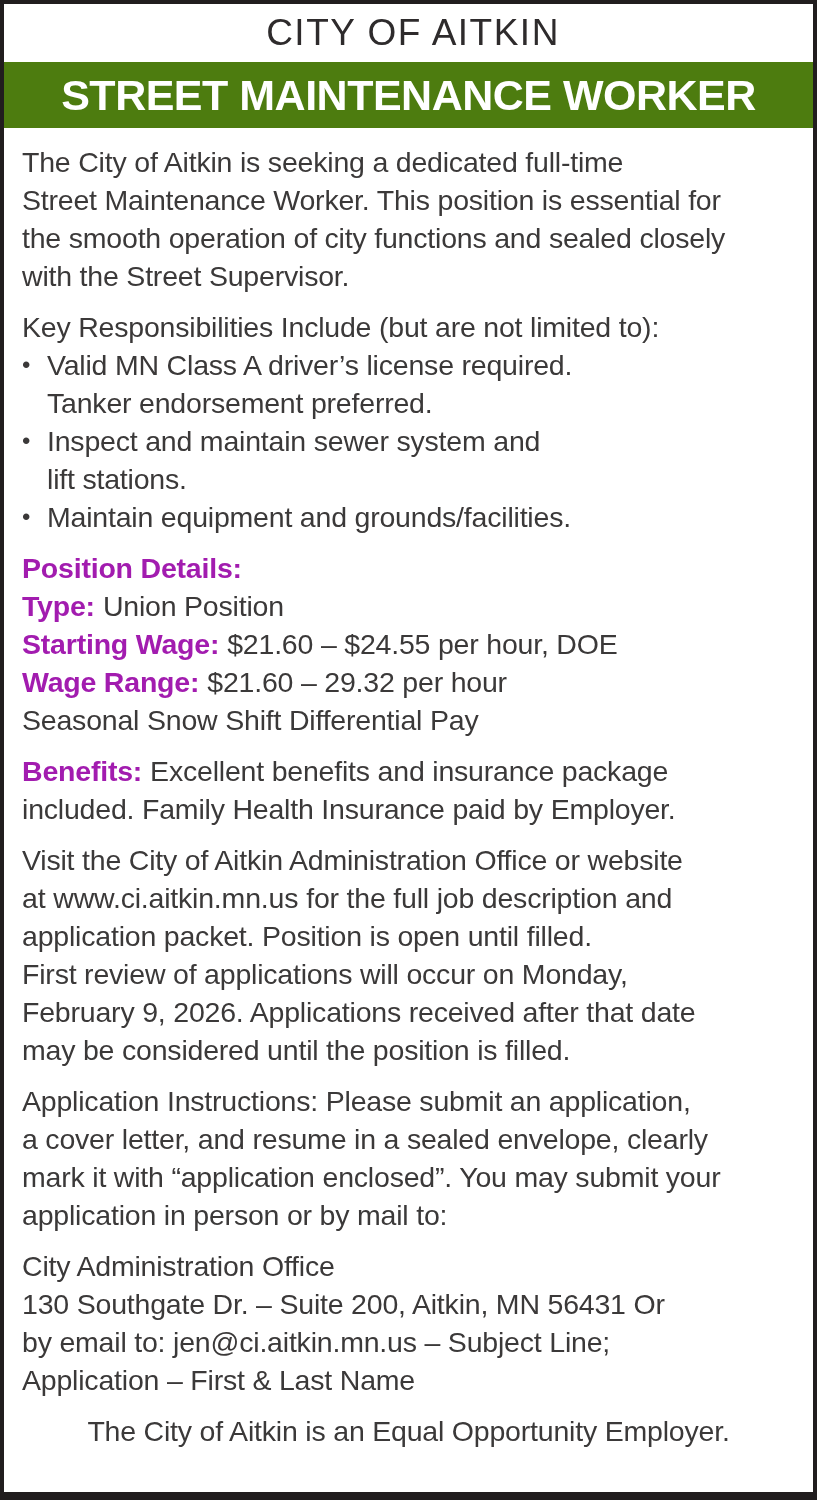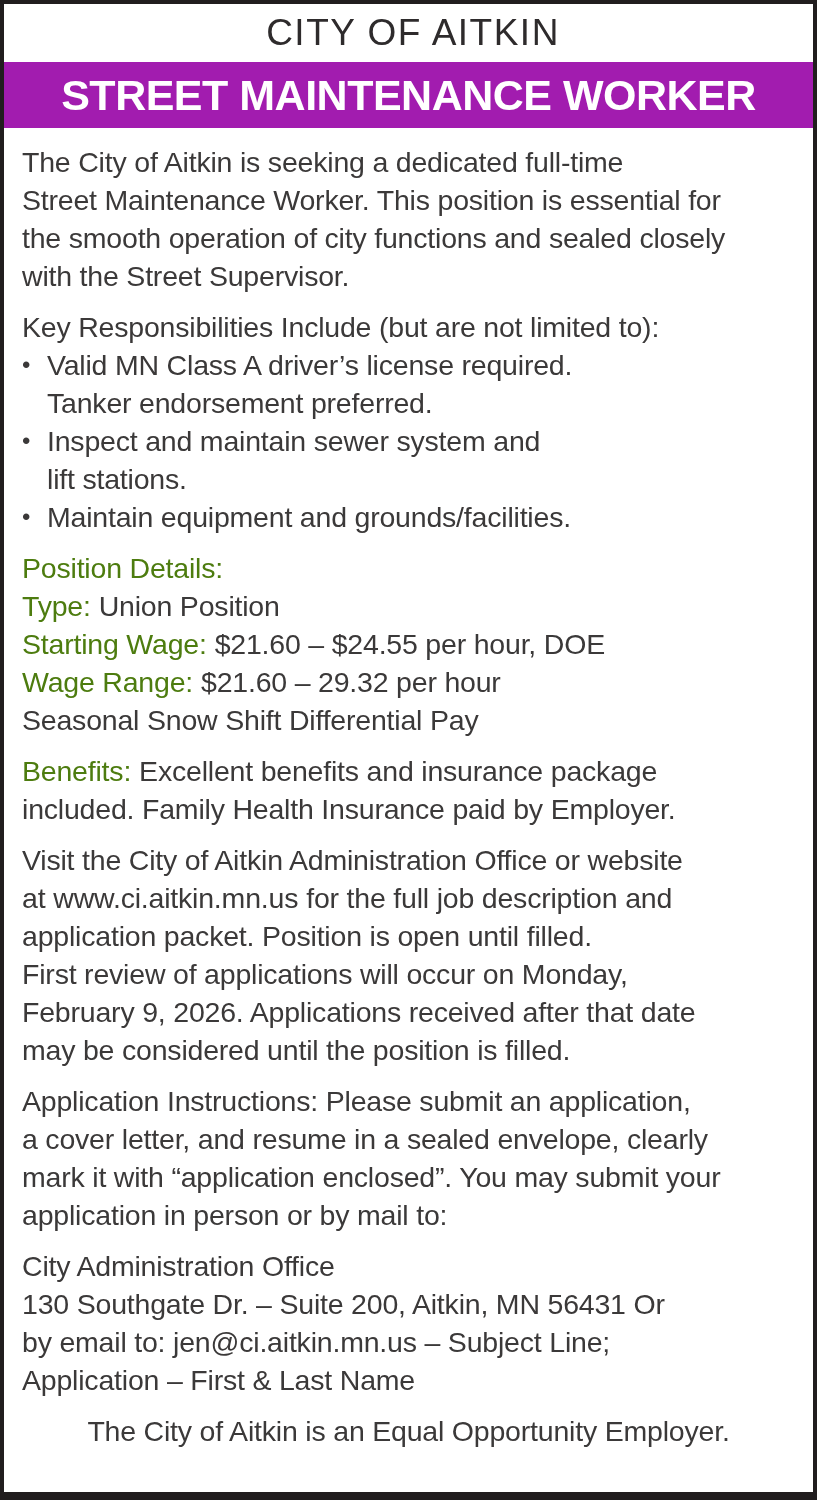--- a/index.html
+++ b/index.html
@@ -26,39 +26,39 @@
     font-size: 37px;
     letter-spacing: 1.5px;
     color: #2e2b2c;
     background: #ffffff;
     padding-left: 9px;
   }
   .banner {
     height: 66px;
     flex: 0 0 66px;
     margin: 0 -4px;            
-    background: #a21caf;
+    background: #4d7c0f;
     color: #ffffff;
     display: flex;
     align-items: center;
     justify-content: center;
     font-weight: 700;
     font-size: 43px;
     letter-spacing: -0.5px;
     white-space: nowrap;
   }
   .body {
     padding: 15px 18px 0 18px;
     font-size: 28.5px;
     line-height: 38px;
     letter-spacing: -0.2px;
   }
   .para { margin: 0 0 13px 0; }
   .line { white-space: nowrap; }
-  .lbl  { font-weight: 400; color: #4d7c0f; }
+  .lbl  { font-weight: 700; color: #a21caf; }
   .kv-value { margin-left: 0.28em; }
   .bullet {
     display: inline-block;
     width: 25px;
     font-size: 24px;
     vertical-align: top;
   }
   .cont { padding-left: 25px; }
   .link {
     text-underline-offset: 6px;

